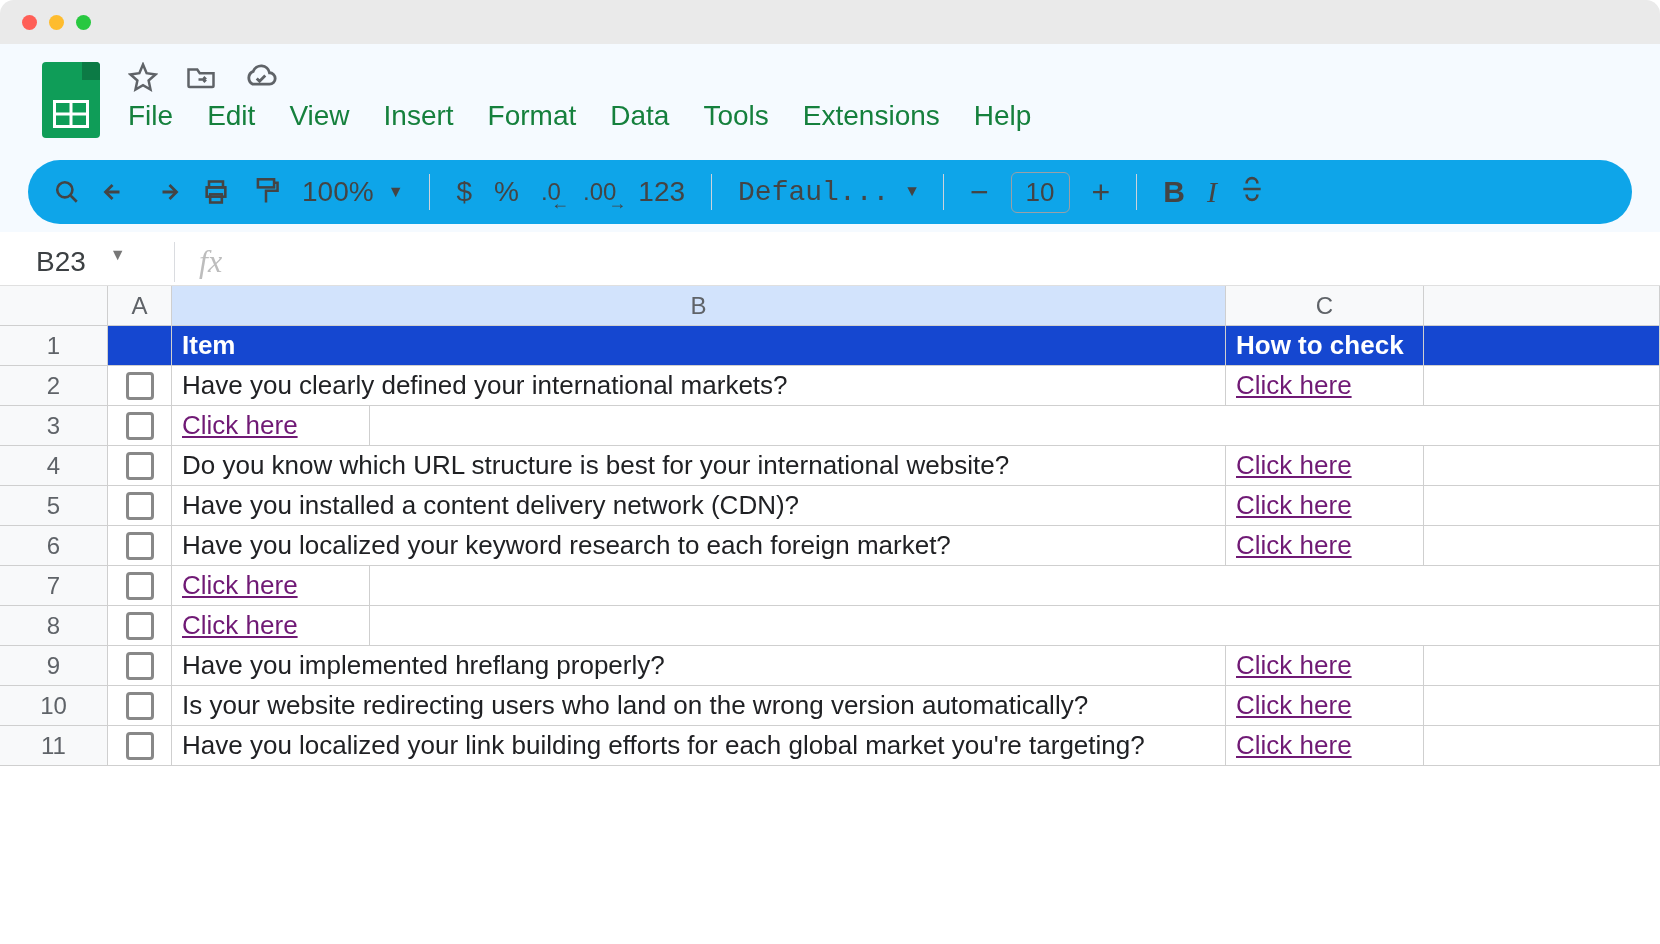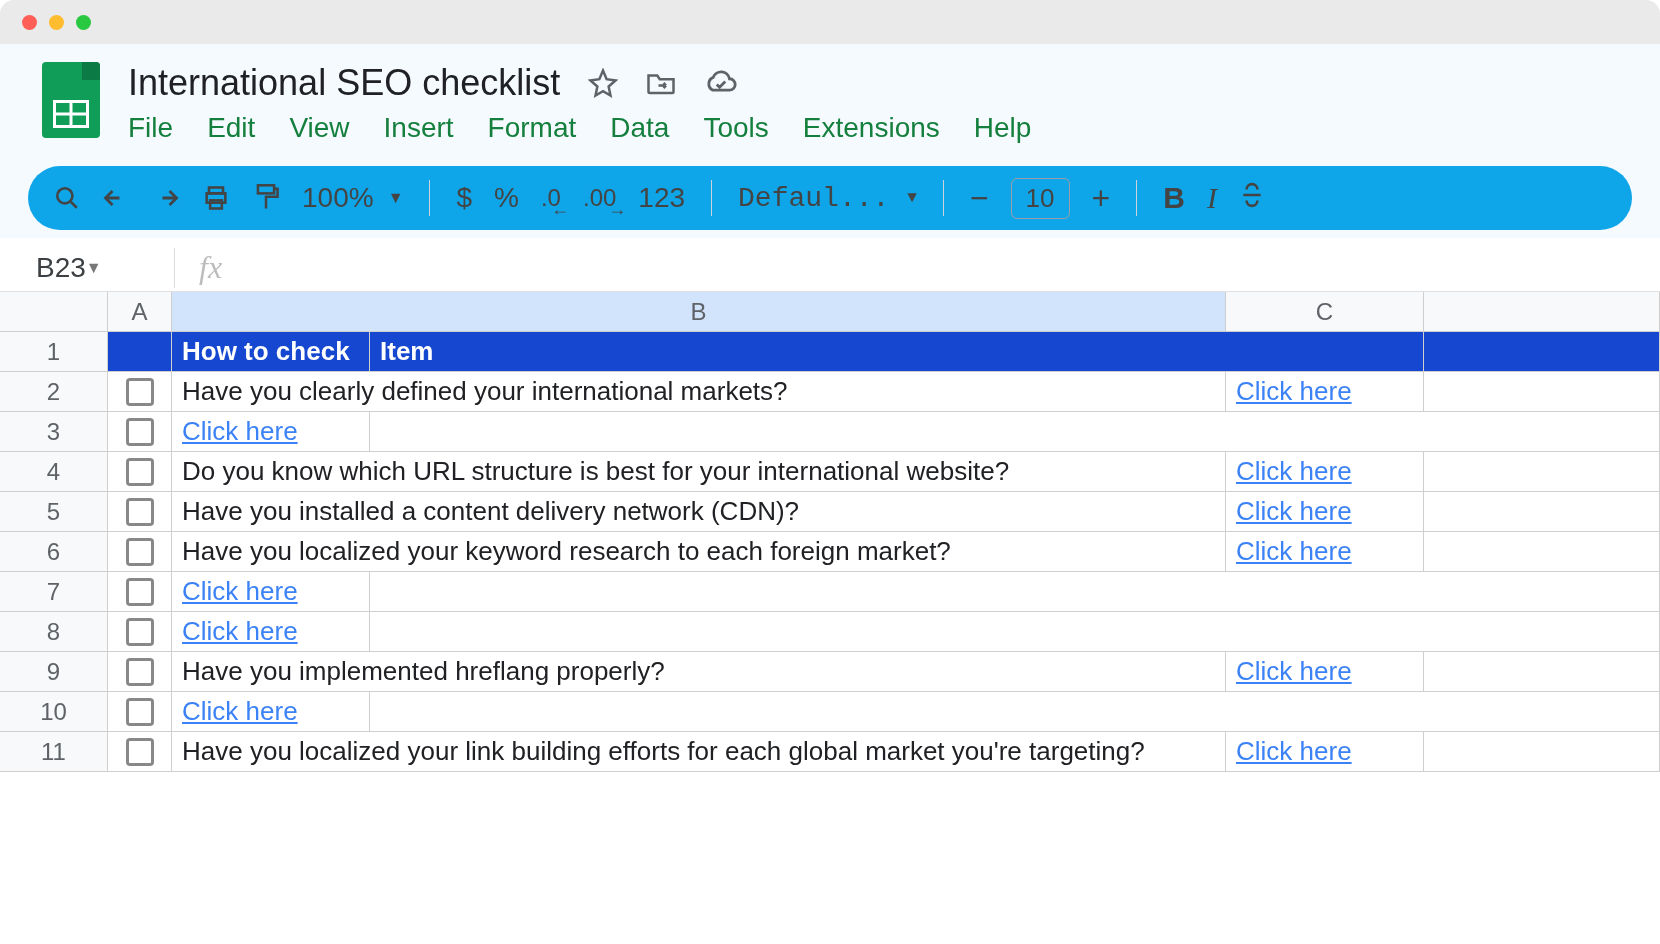--- a/index.html
+++ b/index.html
@@ -89,21 +89,21 @@
   .font-select{display:flex;align-items:center;gap:18px;font-family:Liberation Mono, monospace;}
   .size-box{border:1.5px solid #9aa0a6;border-radius:6px;padding:4px 14px;font-size:26px;}
   .bold{font-weight:700;font-size:30px;}
   .italic{font-style:italic;font-family:serif;font-size:30px;}
   .strike{font-size:30px;}
 
   .name-fx-row {
     display:flex; align-items:center; height:54px; padding: 10px 0 4px 36px;
     background:#fff; border-bottom:1px solid #e0e0e0;
   }
-  .name-box { font-size:28px; color:#3c4043; width:120px; display:flex; align-items:center; }
+  .name-box { font-size:28px; color:#3c4043; width:120px; display:flex; gap:24px;}
   .name-box .caret{color:#777;}
   .fx-divider { width:1px; height:40px; background:#dadce0; margin: 0 24px 0 18px;}
   .fx-label { font-family: serif; font-style: italic; font-size:32px; color:#bdbdbd;}
 
   .sheet { background:#fff; }
   .col-headers { display:flex; height:40px; border-bottom:1px solid #cfcfcf;}
   .corner{width:108px;border-right:1px solid #cfcfcf;background:#f8f9fa;}
   .ch{display:flex;align-items:center;justify-content:center;font-size:24px;color:#5f6368;border-right:1px solid #cfcfcf;background:#f8f9fa;}
   .ch.A{width:64px;}
   .ch.B{flex:0 0 1054px;background:#d2e3fc;}
@@ -112,41 +112,40 @@
 
   .row { display:flex; height:40px; align-items:stretch; border-bottom:1px solid #cfcfcf;}
   .rh{width:108px;display:flex;align-items:center;justify-content:center;font-size:24px;color:#5f6368;background:#f8f9fa;border-right:1px solid #cfcfcf;}
   .cell{display:flex;align-items:center;border-right:1px solid #cfcfcf;padding:0 10px;font-size:26px;}
   .cell.A{width:64px;justify-content:center;}
   .cell.B{flex:0 0 1054px;}
   .cell.C{flex:0 0 198px;}
   .cell.D{flex:1;}
   .hdr-cell{background:#1547d0;color:#fff;font-weight:700;}
   .checkbox{width:28px;height:28px;border:3px solid #888;border-radius:4px;}
-  .link{color:#3b82f6;text-decoration:underline;cursor:pointer;font-size:26px;}
+  .link{color:#701a75;text-decoration:underline;cursor:pointer;font-size:26px;}
   .title-icon svg, .tb-icon svg { display:block; }
 </style>
 </head>
 <body>
 
 <div class="window-chrome">
   <div class="traffic-dot tred"></div>
   <div class="traffic-dot tyel"></div>
   <div class="traffic-dot tgrn"></div>
 </div>
 
 <div class="app">
 
   <div class="header-area">
     <div class="doc-logo">
       <div class="doc-logo-grid"></div>
     </div>
     <div class="title-block">
       <div class="title-row">
-        <div class="doc-title">International SEO checklist</div>
         <span class="title-icon">
           <svg width="30" height="30" viewBox="0 0 24 24" fill="none" stroke="#5f6368" stroke-width="2">
               <path d="M12 2l2.9 6.9L22 10l-5.5 4.8L18 22l-6-3.5L6 22l1.5-7.2L2 10l7.1-1.1z"></path>
             </svg>
         </span>
         <span class="title-icon">
           <svg width="30" height="26" viewBox="0 0 24 20" fill="none" stroke="#5f6368" stroke-width="2">
               <path d="M2 4h7l2 3h11v10a1 1 0 0 1-1 1H3a1 1 0 0 1-1-1V4z"></path>
               <path d="M10 12h6m0 0l-2-2m2 2l-2 2"></path>
             </svg>
@@ -255,22 +254,22 @@
       <div class="corner"></div>
       <div class="ch A">A</div>
       <div class="ch B">B</div>
       <div class="ch C">C</div>
       <div class="ch D"></div>
     </div>
 
     <div class="row">
       <div class="rh">1</div>
       <div class="cell A hdr-cell"></div>
+      <div class="cell B hdr-cell">Item</div>
       <div class="cell C hdr-cell">How to check</div>
-      <div class="cell B hdr-cell">Item</div>
       <div class="cell D hdr-cell"></div>
     </div>
 
     <div class="row">
       <div class="rh">2</div>
       <div class="cell A">
           <div class="checkbox"></div>
         </div>
       <div class="cell B">Have you clearly defined your international markets?</div>
       <div class="cell C">
@@ -358,20 +357,21 @@
           <span class="link">Click here</span>
         </div>
       <div class="cell D"></div>
     </div>
 
     <div class="row">
       <div class="rh">10</div>
       <div class="cell A">
           <div class="checkbox"></div>
         </div>
+      <div class="cell B">Is your website redirecting users who land on the wrong version automatically?</div>
       <div class="cell C">
           <span class="link">Click here</span>
         </div>
       <div class="cell D"></div>
     </div>
 
     <div class="row">
       <div class="rh">11</div>
       <div class="cell A">
           <div class="checkbox"></div>

